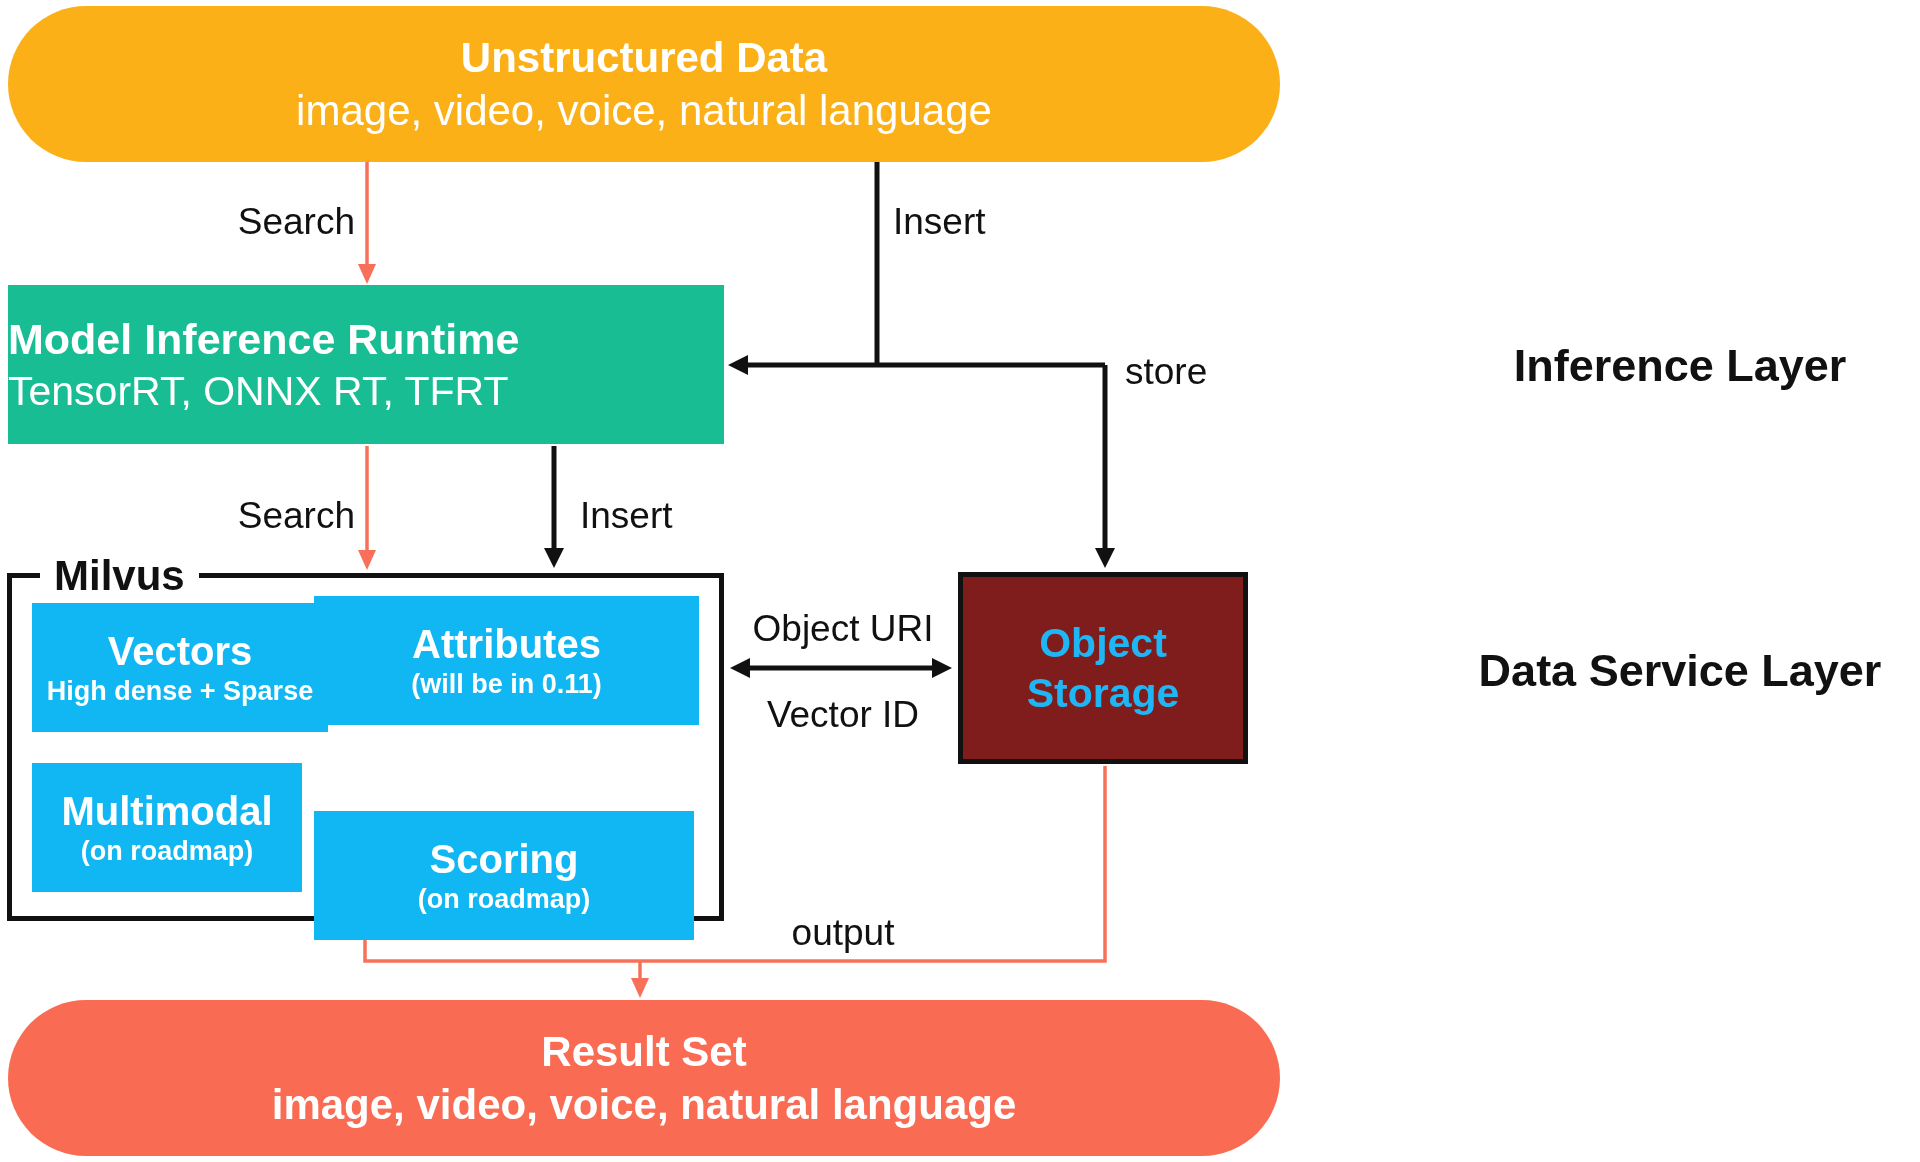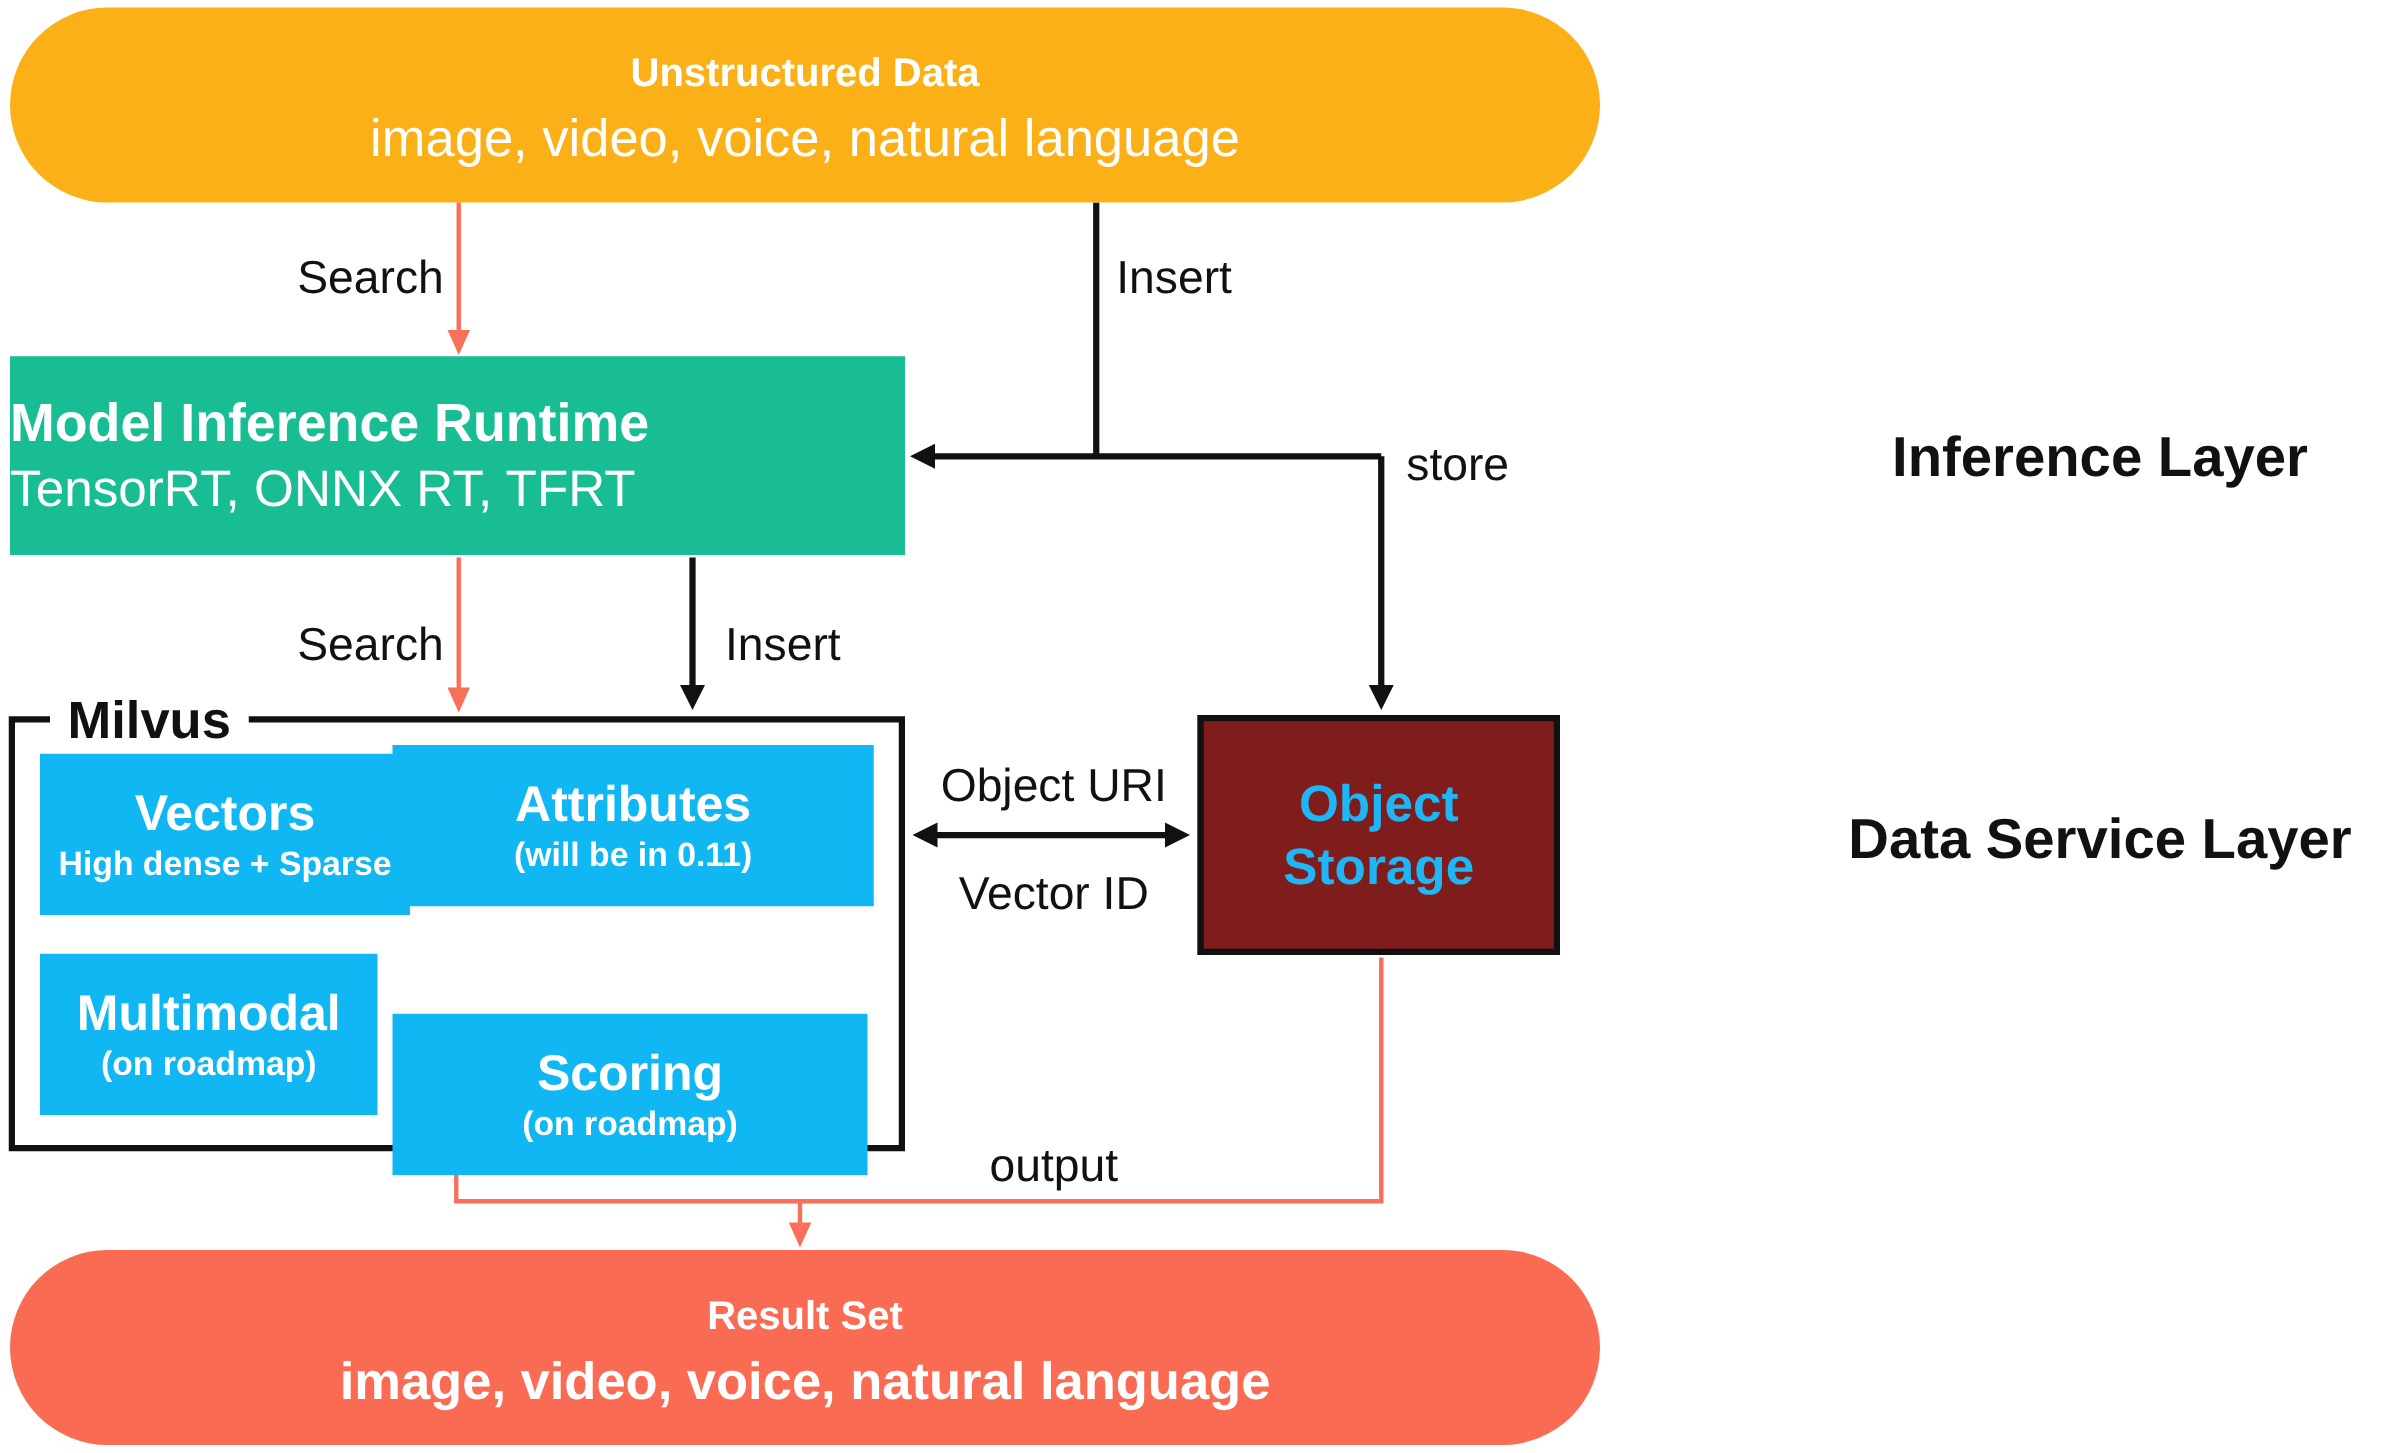--- a/index.html
+++ b/index.html
@@ -7,21 +7,21 @@
   .canvas{
     position:relative;width:1920px;height:1162px;background:#ffffff;overflow:hidden;
     font-family:"Liberation Sans", sans-serif;color:#111;
   }
   svg.wires{position:absolute;left:0;top:0;width:1920px;height:1162px;}
 
   
   .pill{position:absolute;left:8px;width:1272px;height:156px;border-radius:78px;
         display:flex;flex-direction:column;align-items:center;justify-content:center;
         color:#fff;text-align:center;}
-  .pill .t1{font-size:32px;font-weight:bold;line-height:54px;}
+  .pill .t1{font-size:42px;font-weight:bold;line-height:54px;}
   .pill .t2{font-size:42px;line-height:52px;}
   .pill-orange{top:6px;background:#FBB018;}
   .pill-red{top:1000px;background:#F96B52;}
   .pill-red .t2{font-weight:bold;}
 
   
   .green-box{position:absolute;left:8px;top:285px;width:716px;height:159px;background:#19BD94;
         display:flex;flex-direction:column;align-items:flex-start;justify-content:center;color:#fff;text-align:center;}
   .green-box .t1{font-size:43px;font-weight:bold;line-height:53px;}
   .green-box .t2{font-size:41px;line-height:51px;}

